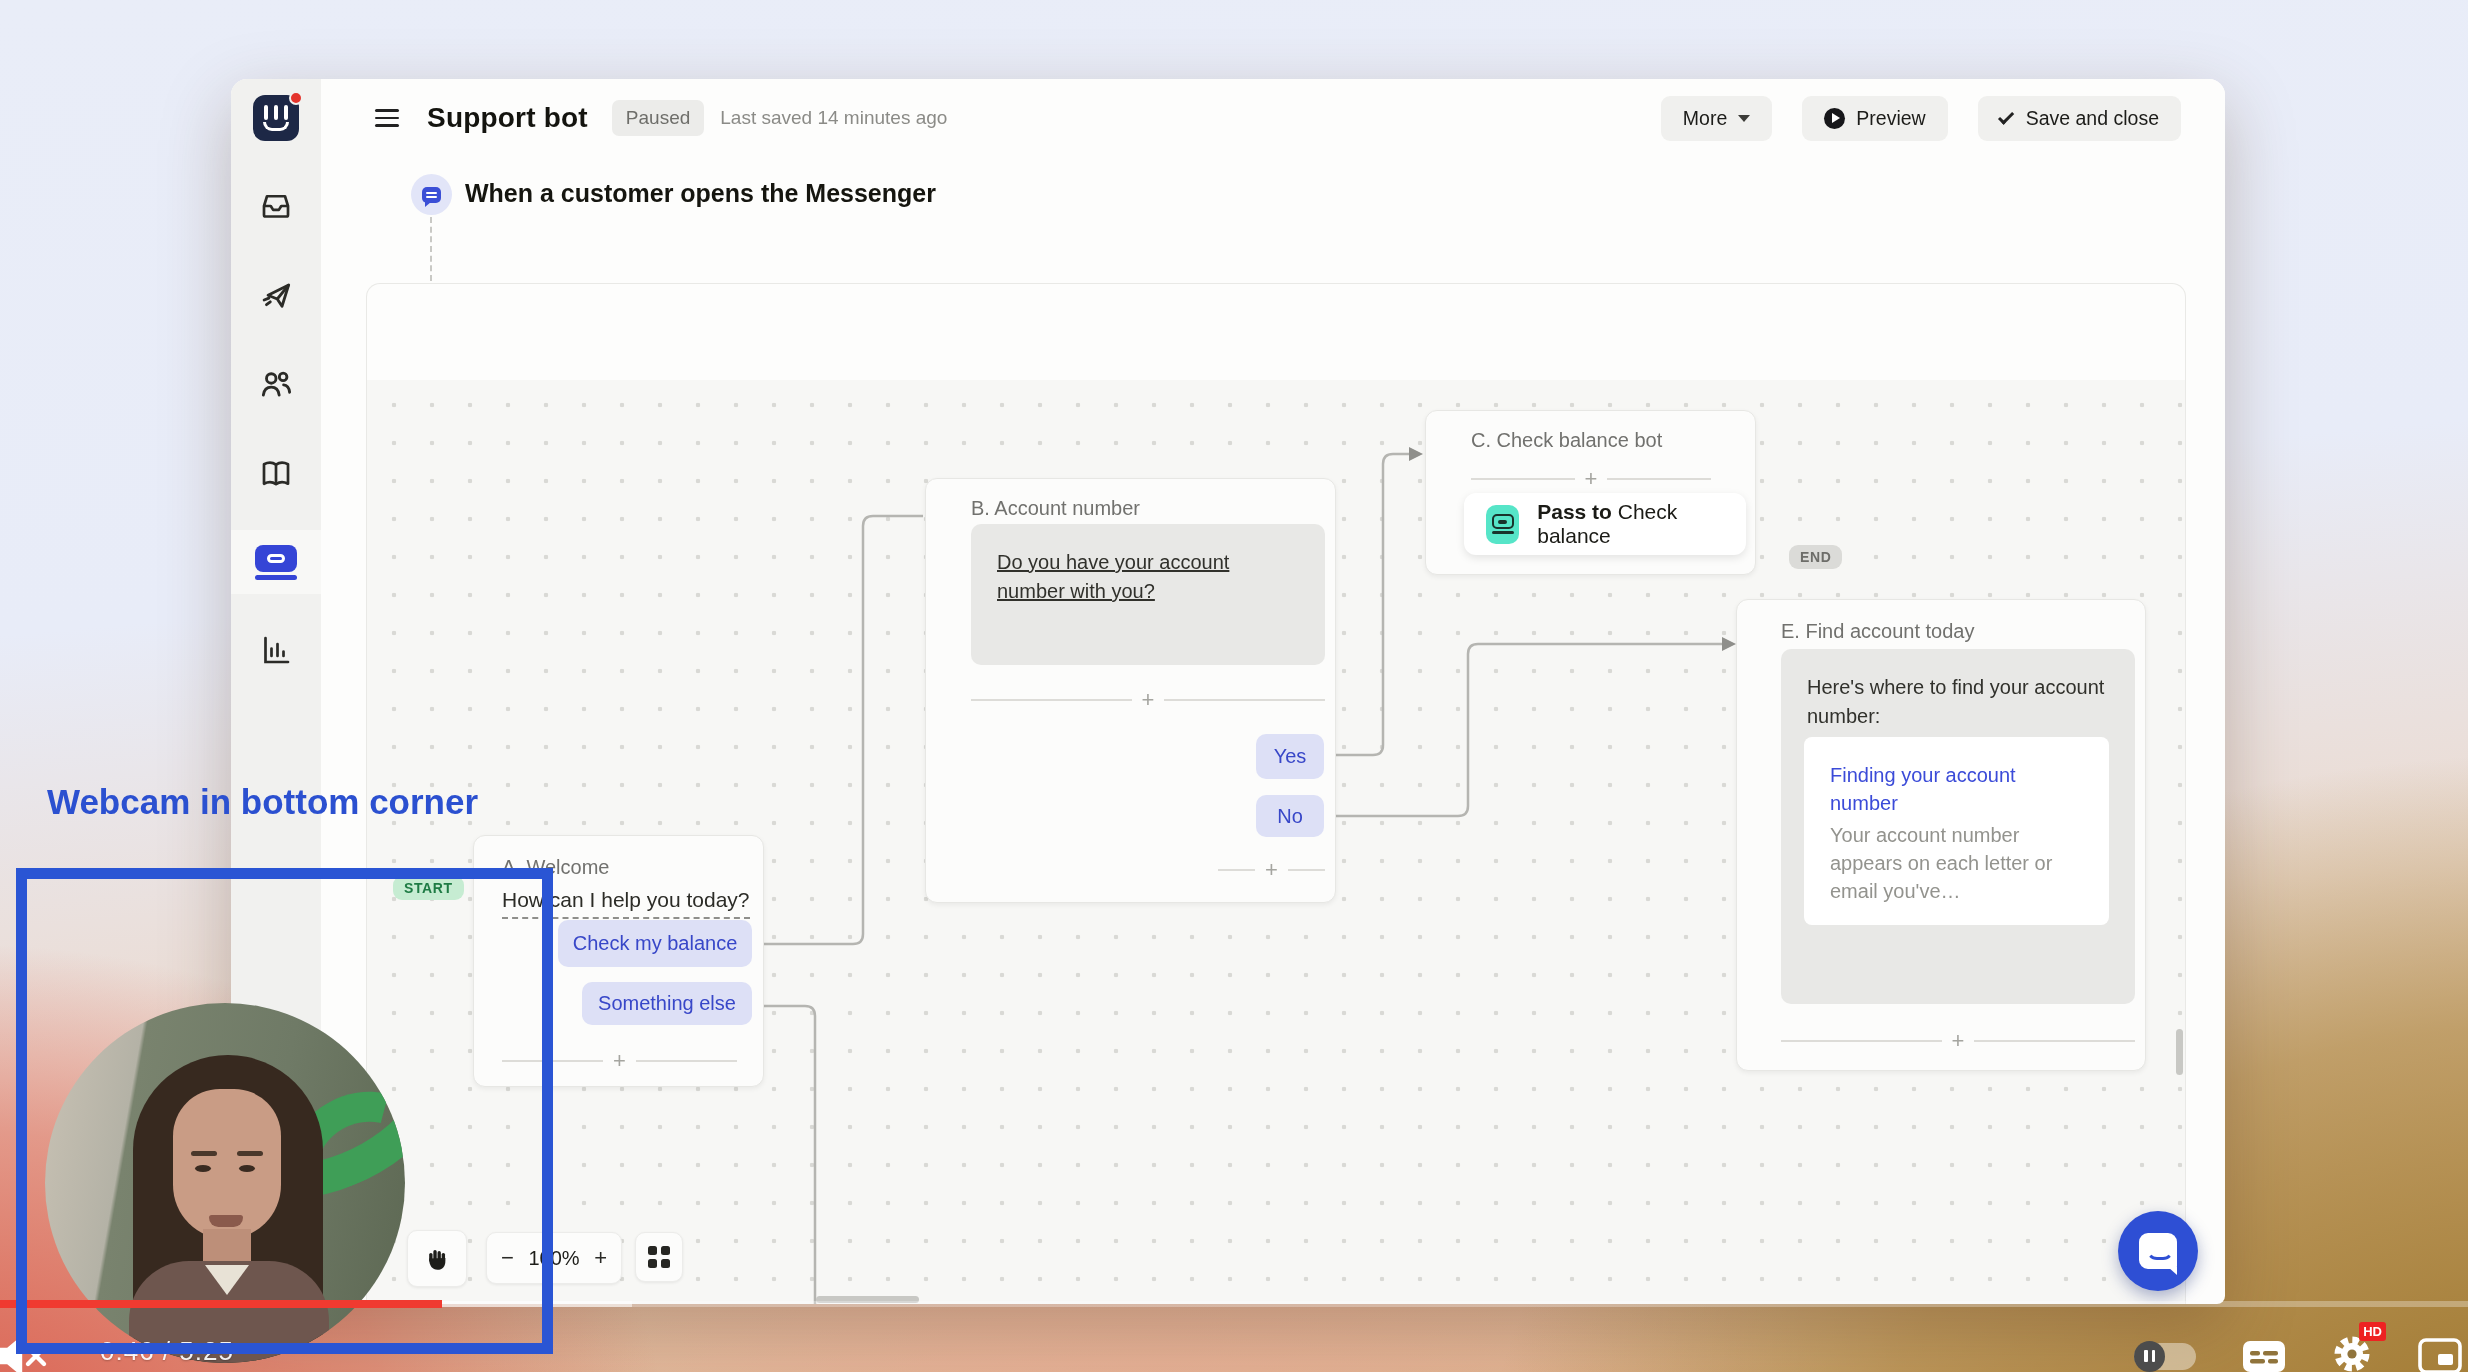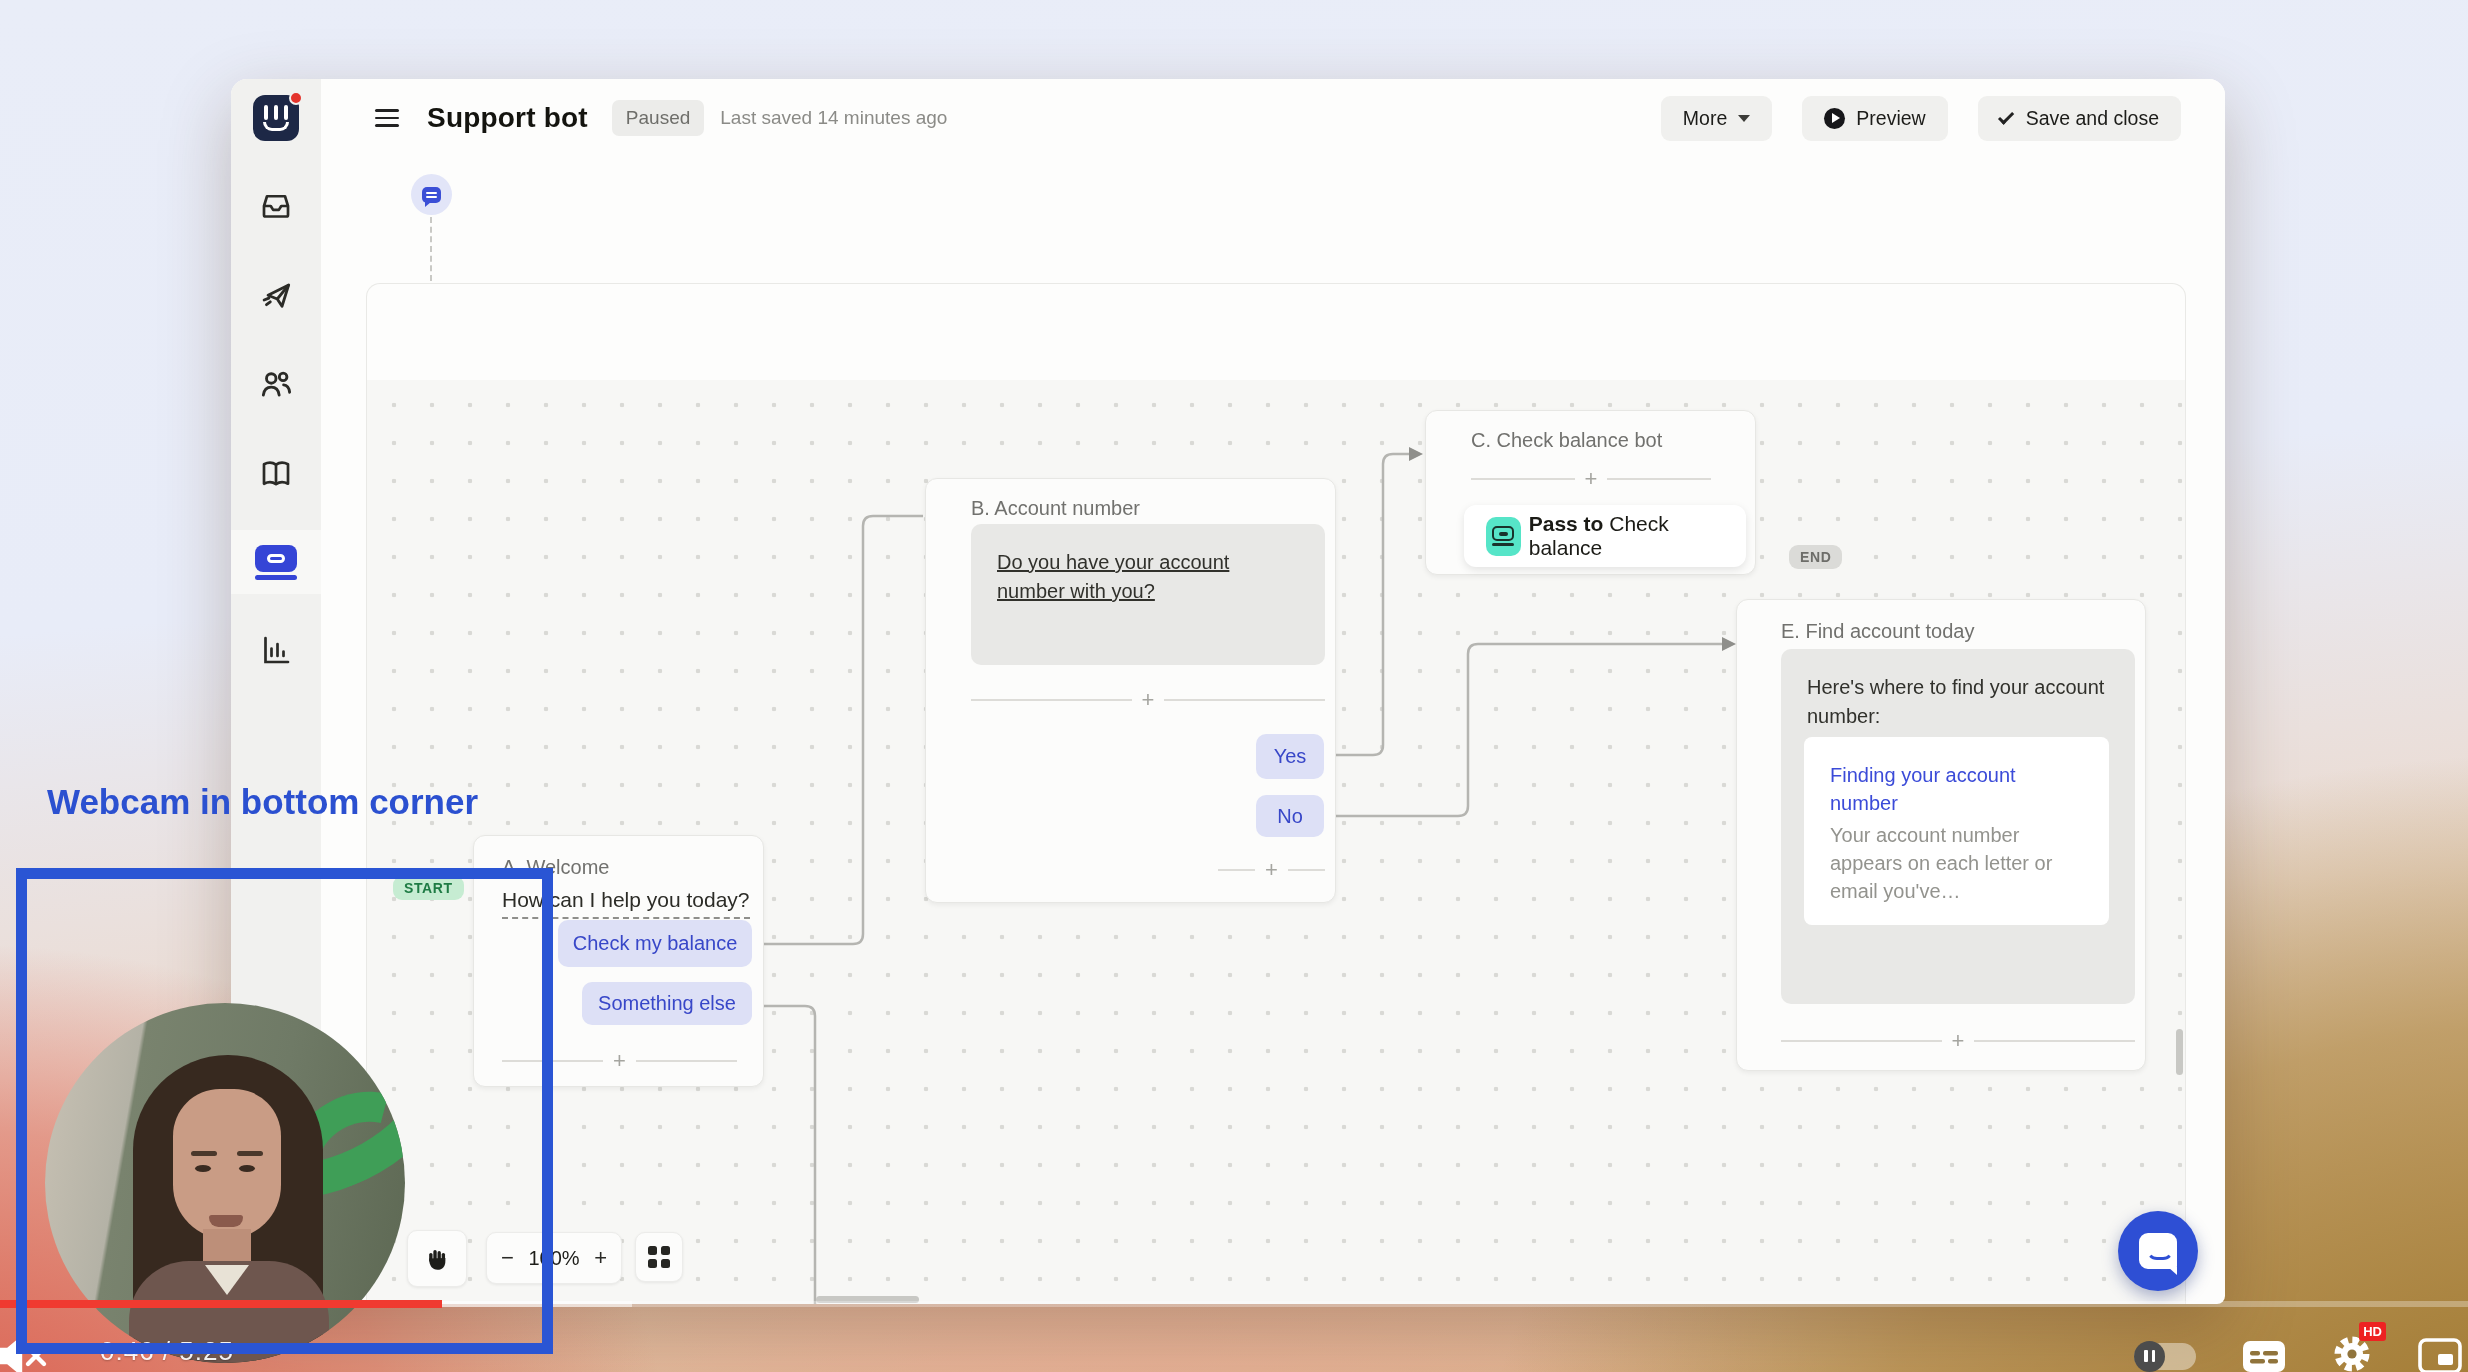--- a/index.html
+++ b/index.html
@@ -220,20 +220,21 @@
       <button class="tb-btn">
         <span class="check-mark"></span>
         <span>Save and close</span>
       </button>
     </div>
   </div>
 
   <div class="abs trigger-icon">
     <div class="bubble-glyph"></div>
   </div>
+  <div class="abs trigger-label">When a customer opens the Messenger</div>
   <div class="abs trigger-stem"></div>
 
   <div class="abs panel">
 
     <div class="canvas">
 
       <svg class="flow-svg" width="1820" height="925">
         <g fill="none" stroke="#b5b5b1" stroke-width="2.5">
           <path d="M394 564 H486 Q496 564 496 554 V146 Q496 136 506 136 H556"></path>
           <path d="M397 626 H438 Q448 626 448 636 V926"></path>
@@ -269,21 +270,21 @@
         <div class="divider" style="left:292px; top:378px; width:107px;">
             <span>+</span>
           </div>
       </div>
 
       <div class="node" style="left:1058px; top:30px; width:331px; height:165px;">
         <div class="node-title" style="position:absolute; left:45px; top:18px;">C. Check balance bot</div>
         <div class="divider" style="left:45px; top:55px; width:240px;">
             <span>+</span>
           </div>
-        <div class="action-card" style="left:38px; top:94px; width:282px; height:62px;gap:8px;">
+        <div class="action-card" style="left:38px; top:82px; width:282px; height:62px;">
           <div class="teal-icon">
               <div class="scr">
                 <i></i>
               </div>
               <div class="base"></div>
             </div>
           <div class="action-text">
             <b>Pass to</b>
             <span>Check balance</span>
           </div>

